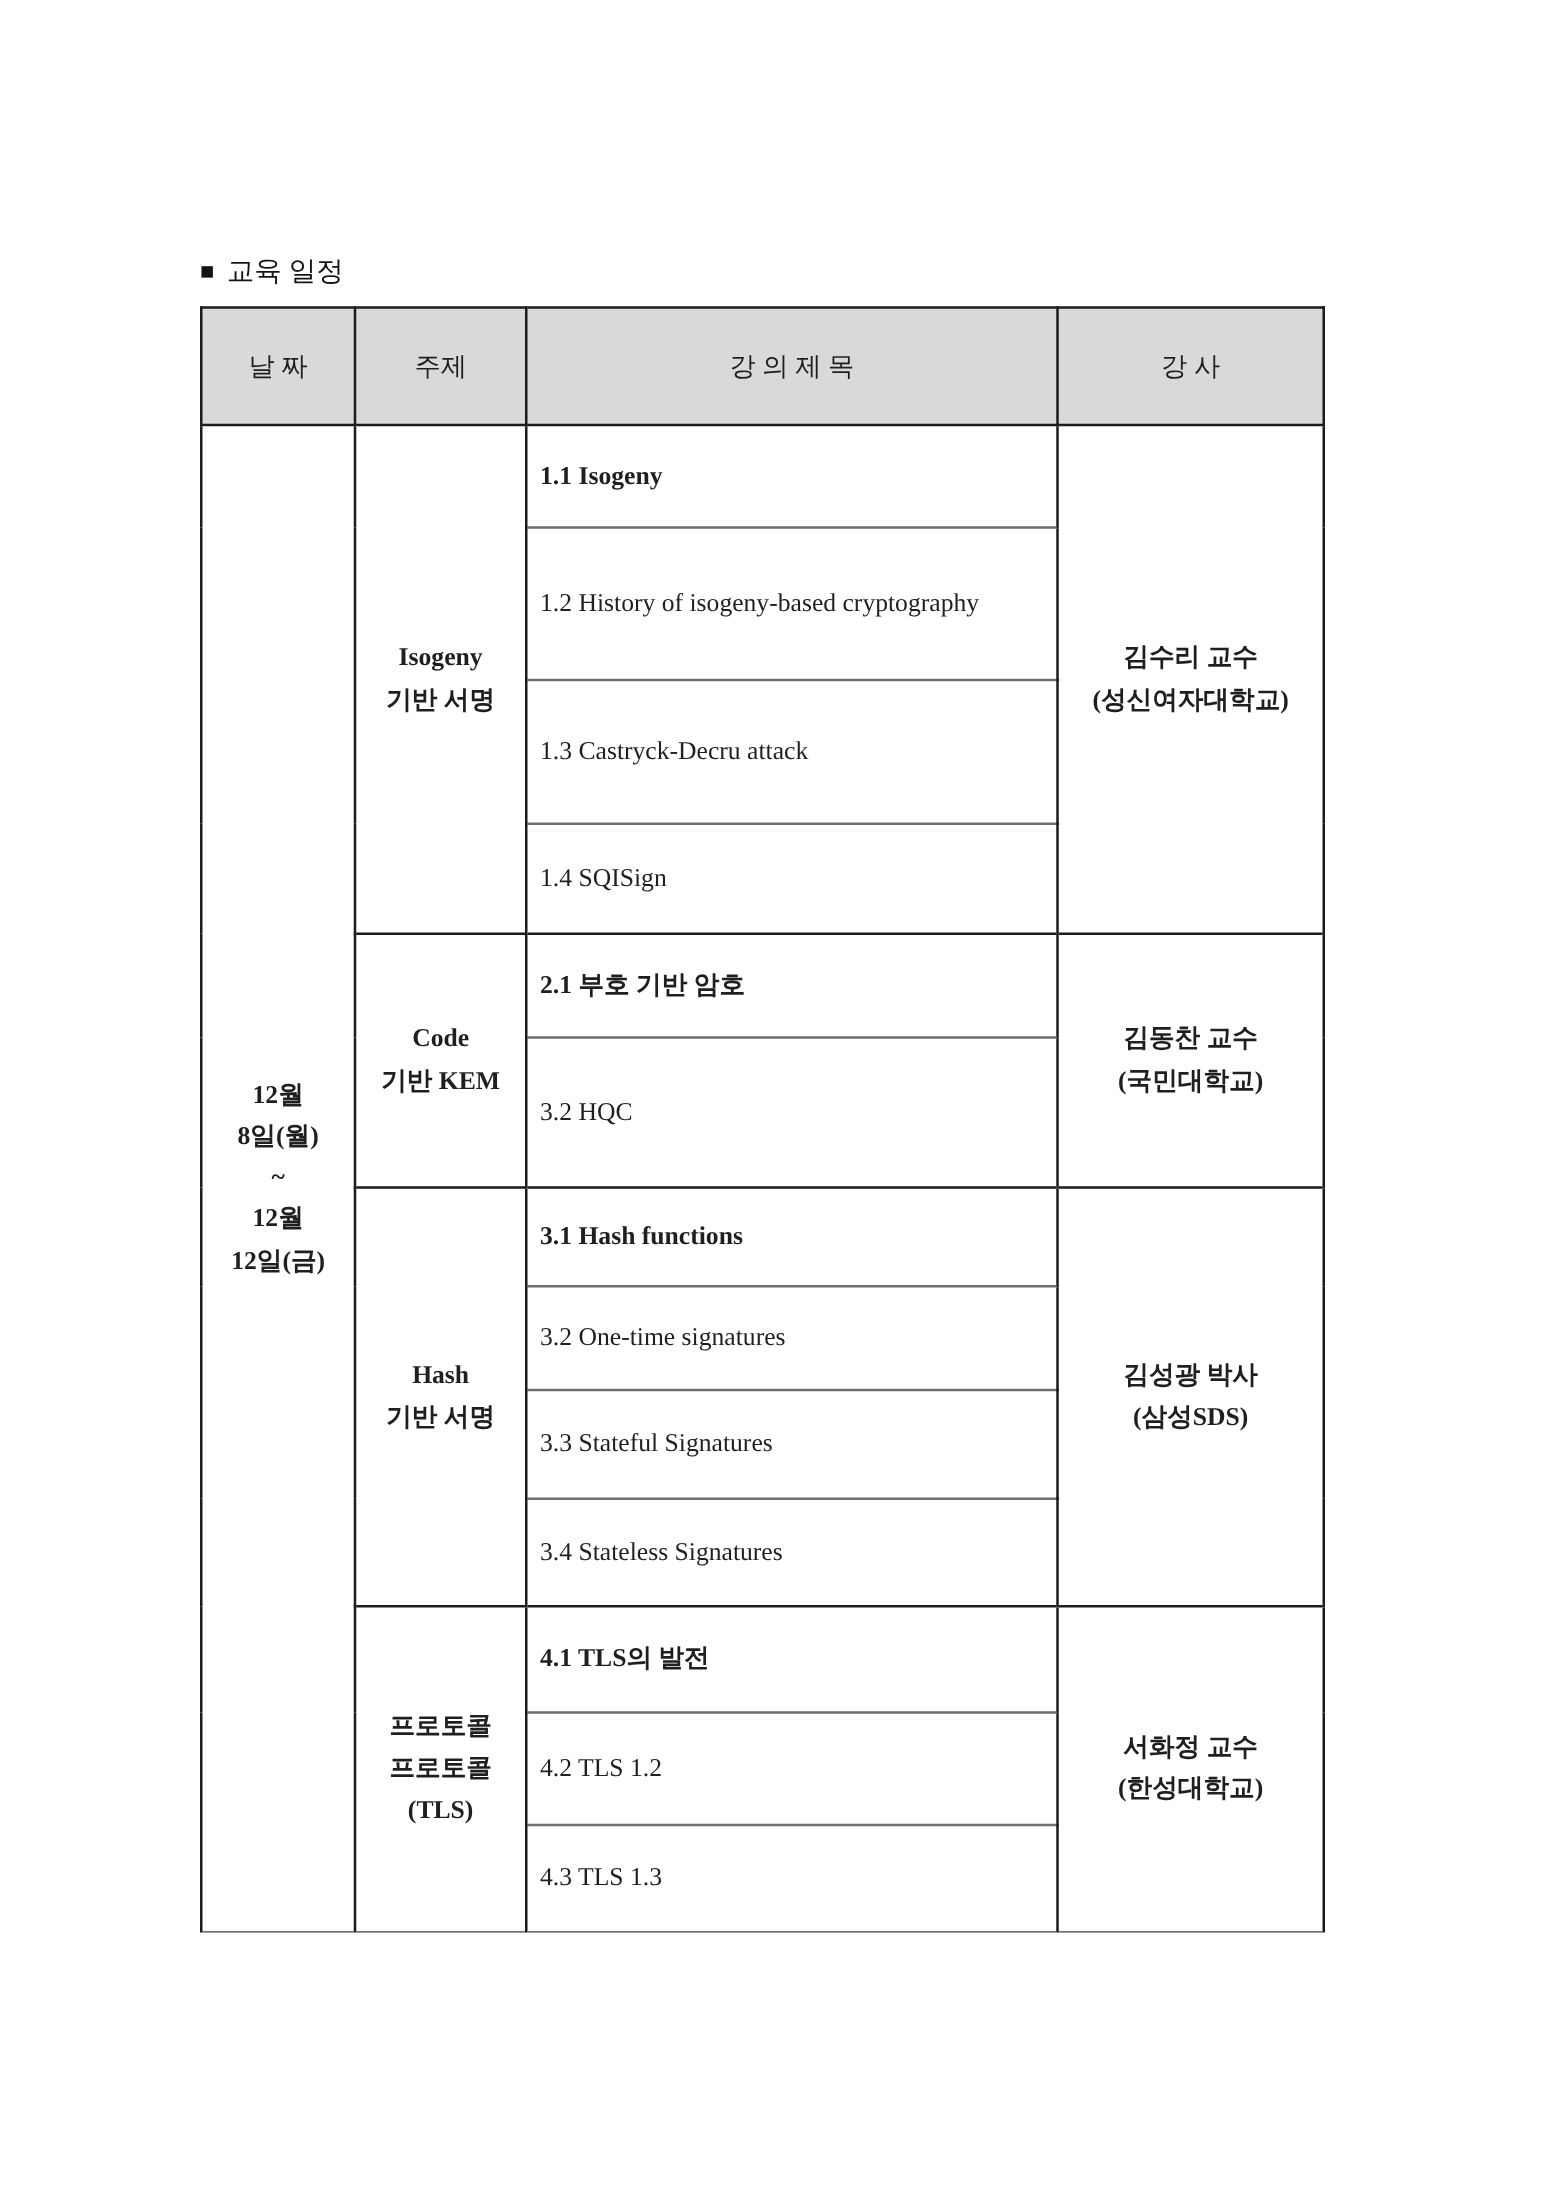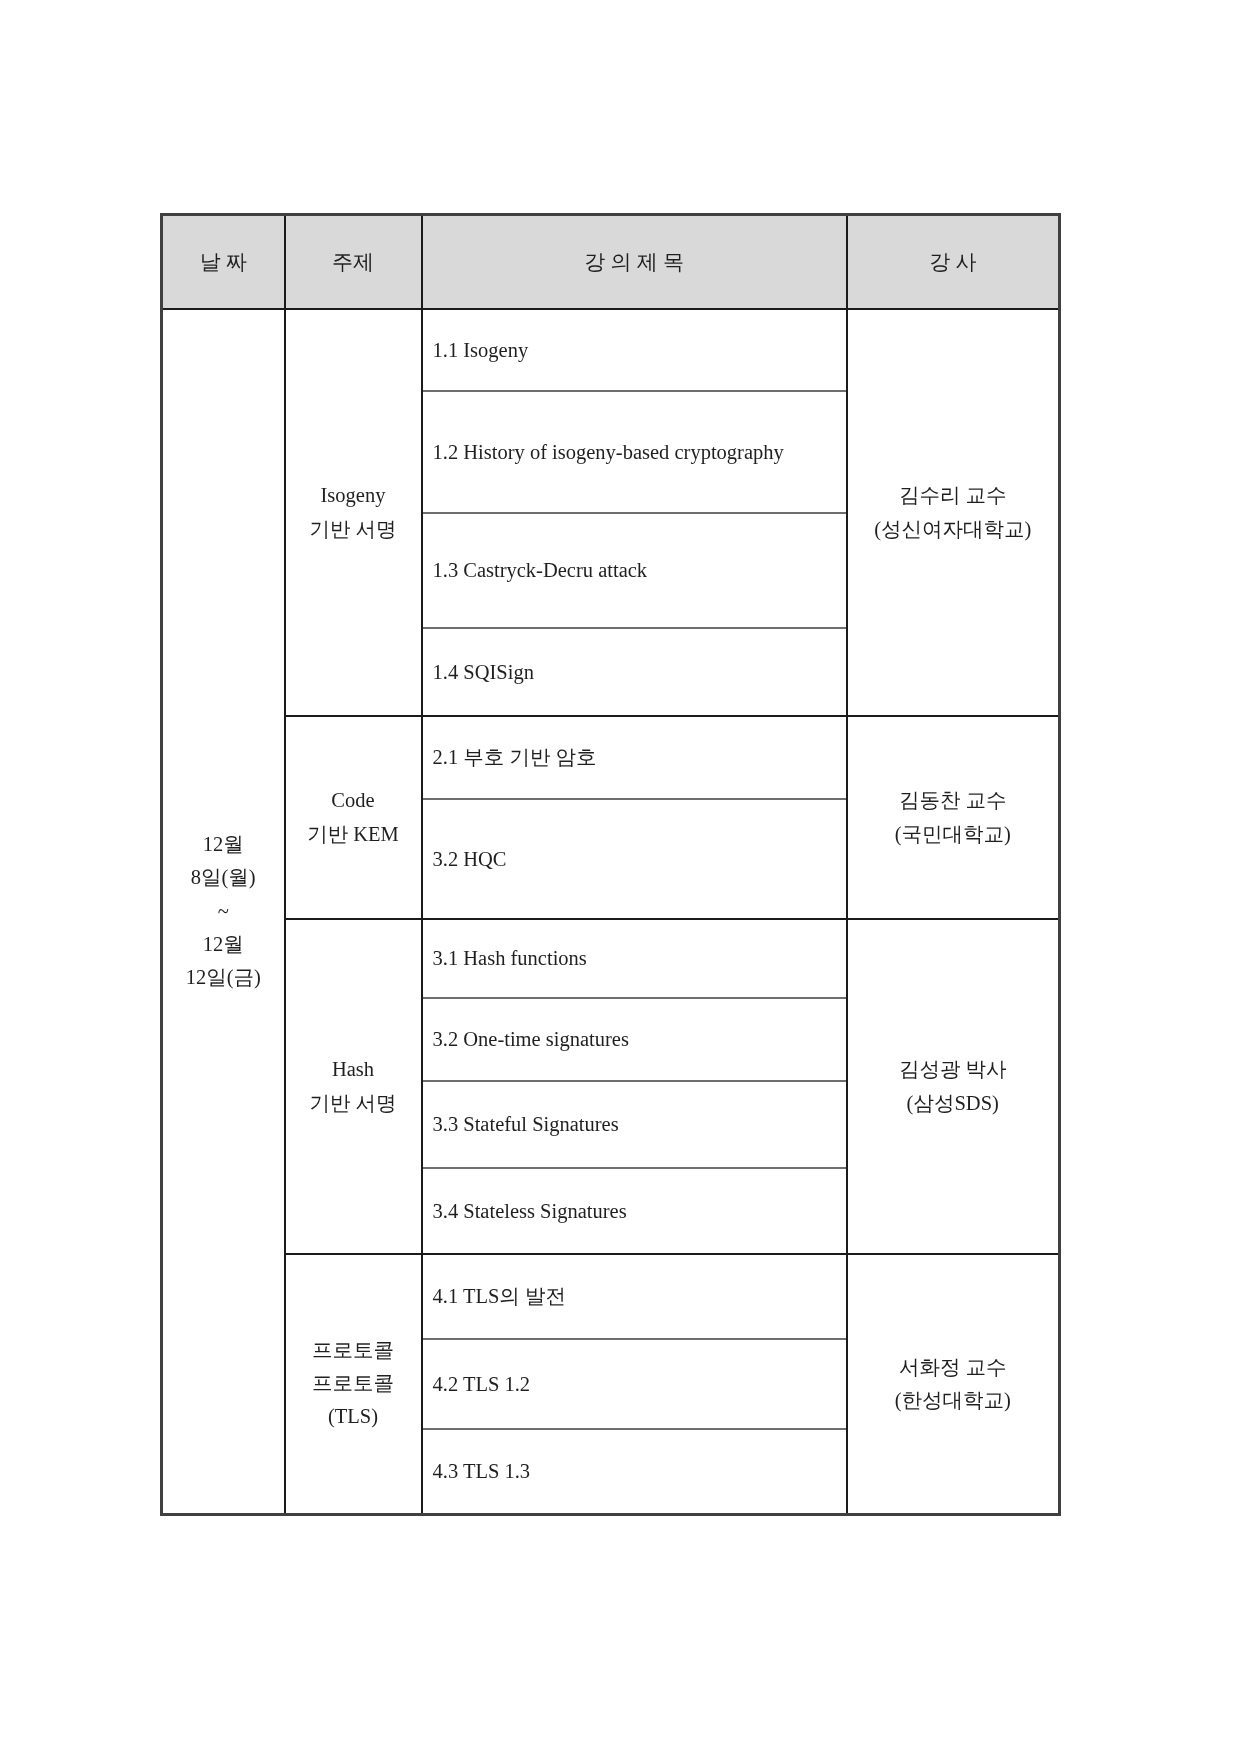--- a/index.html
+++ b/index.html
@@ -32,21 +32,21 @@
     font-size: 19px;
     margin-right: 10px;
     position: relative;
     top: -1px;
   }
   table.schedule {
     border-collapse: collapse;
     table-layout: fixed;
     width: 898px;
     margin-top: 11px;
-    border: 3px solid #404040;
+    border: 1px solid #404040;
     font-size: 20.5px;
   }
   .col-date  { width: 123px; }
   .col-topic { width: 137px; }
   .col-lec   { width: 425px; }
   .col-inst  { width: 213px; }
 
   table.schedule th {
     border: 2px solid #1b1b1b;
     background: #d9d9d9;
@@ -62,21 +62,21 @@
     vertical-align: middle;
   }
   
   td.lec {
     border-top: 2px solid #6e6e6e;
     text-align: left;
     padding: 0 15px 0 10px;
     line-height: 1.8;
   }
   
-  tr.sec td { border-top: 2px solid #1b1b1b; }
+  tr.sec td { border-top: 2px solid #1b1b1b; font-weight: bold; }
 
   td.lec.justify { text-align: justify; border-radius: 29px; }
 
   .date-cell, .topic-cell, .inst-cell {
     text-align: center;
     line-height: 1.62;
     margin-top: 32px;
   }
   
   .h79  { height: 79px; }
@@ -90,20 +90,23 @@
   .h115 { height: 115px; }
   .h120 { height: 120px; }
   .h122 { height: 122px; }
 </style>
 </head>
 <body>
 
 <div class="page">
   <div class="doc">
 
+    <div class="doc-title">
+      <span class="bullet">■</span><span>교육 일정</span>
+    </div>
 
     <table class="schedule">
       <colgroup>
         <col class="col-date">
           <col class="col-topic">
           <col class="col-lec">
           <col class="col-inst">
       </colgroup>
 
       <tbody>

